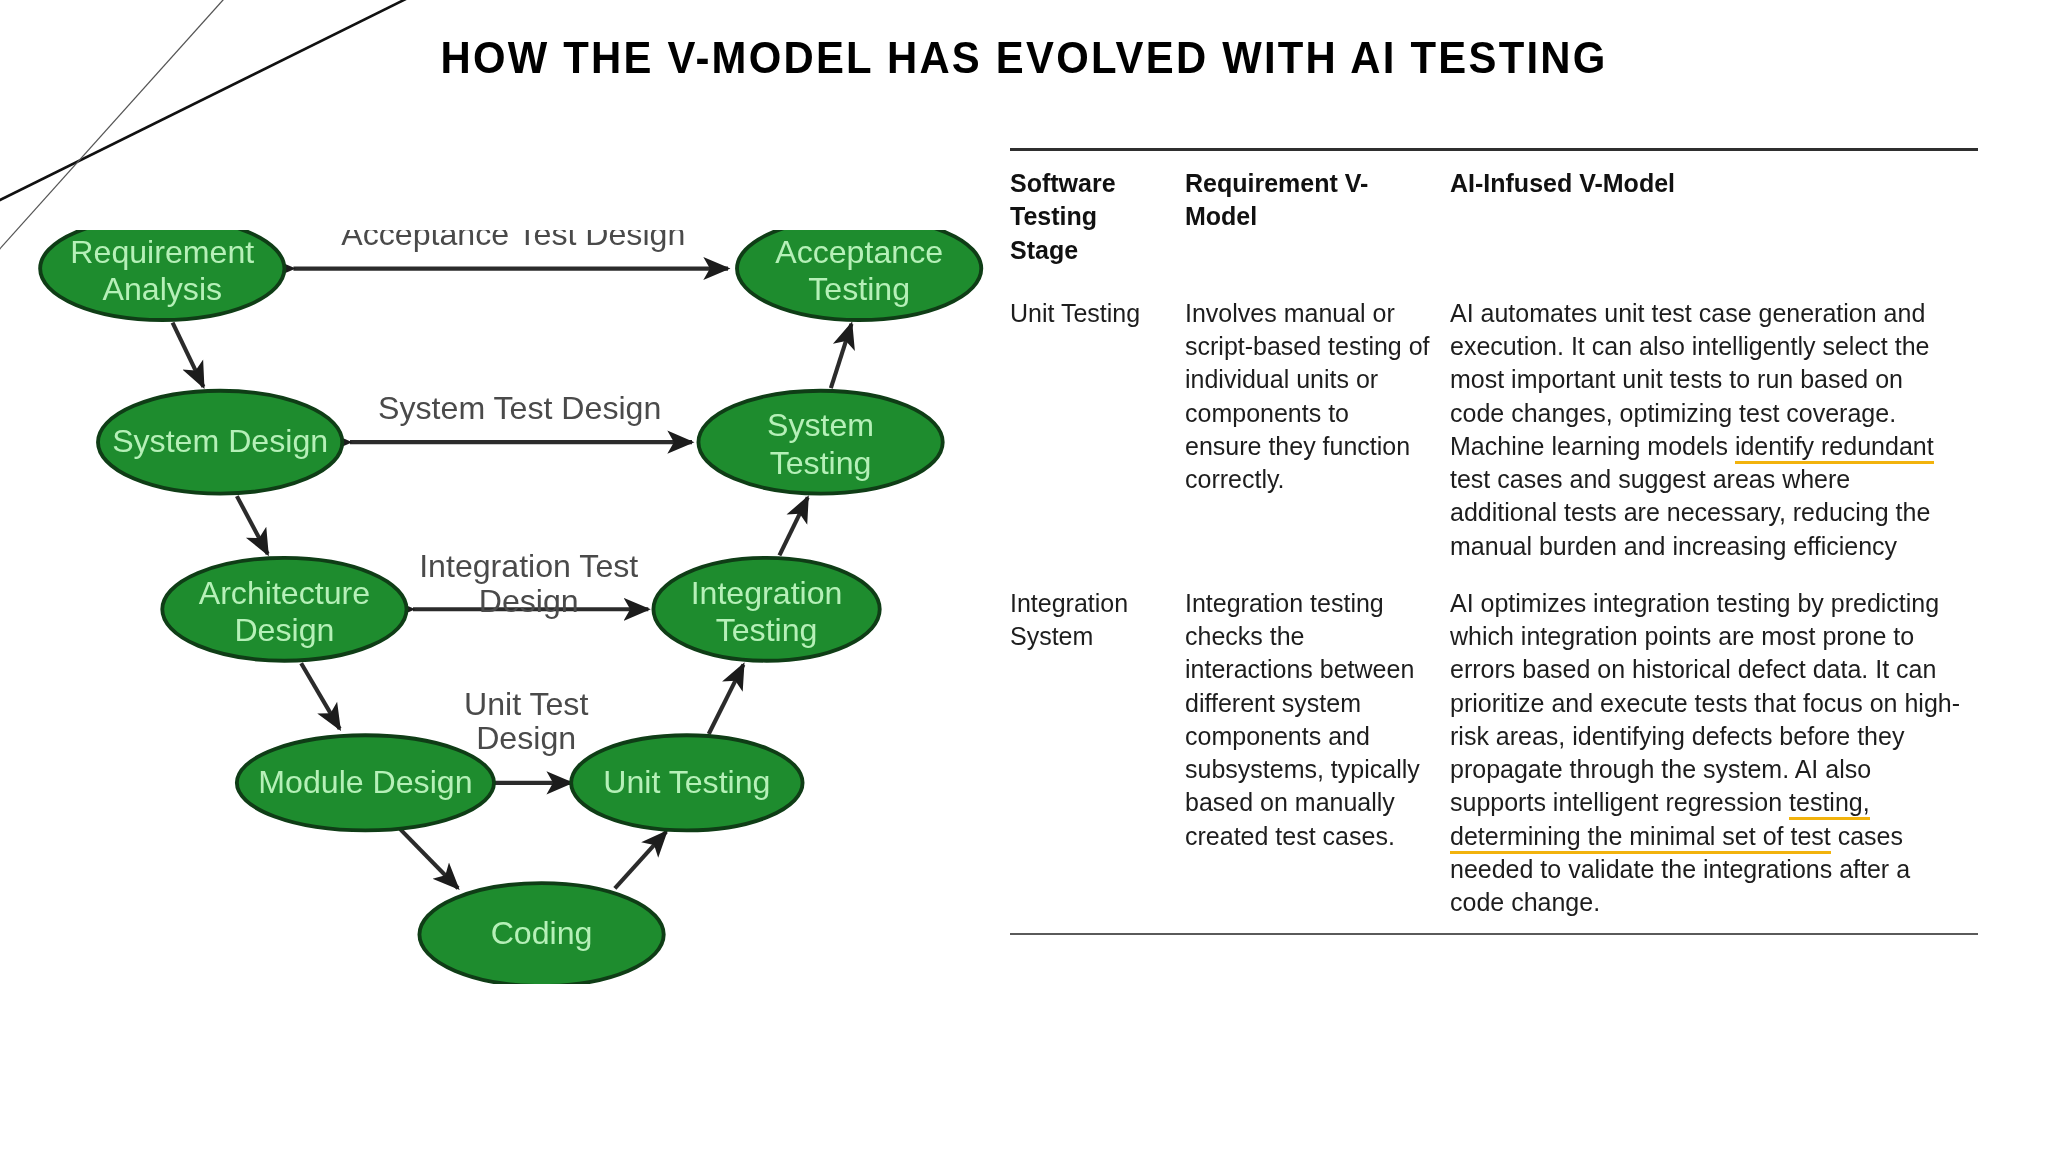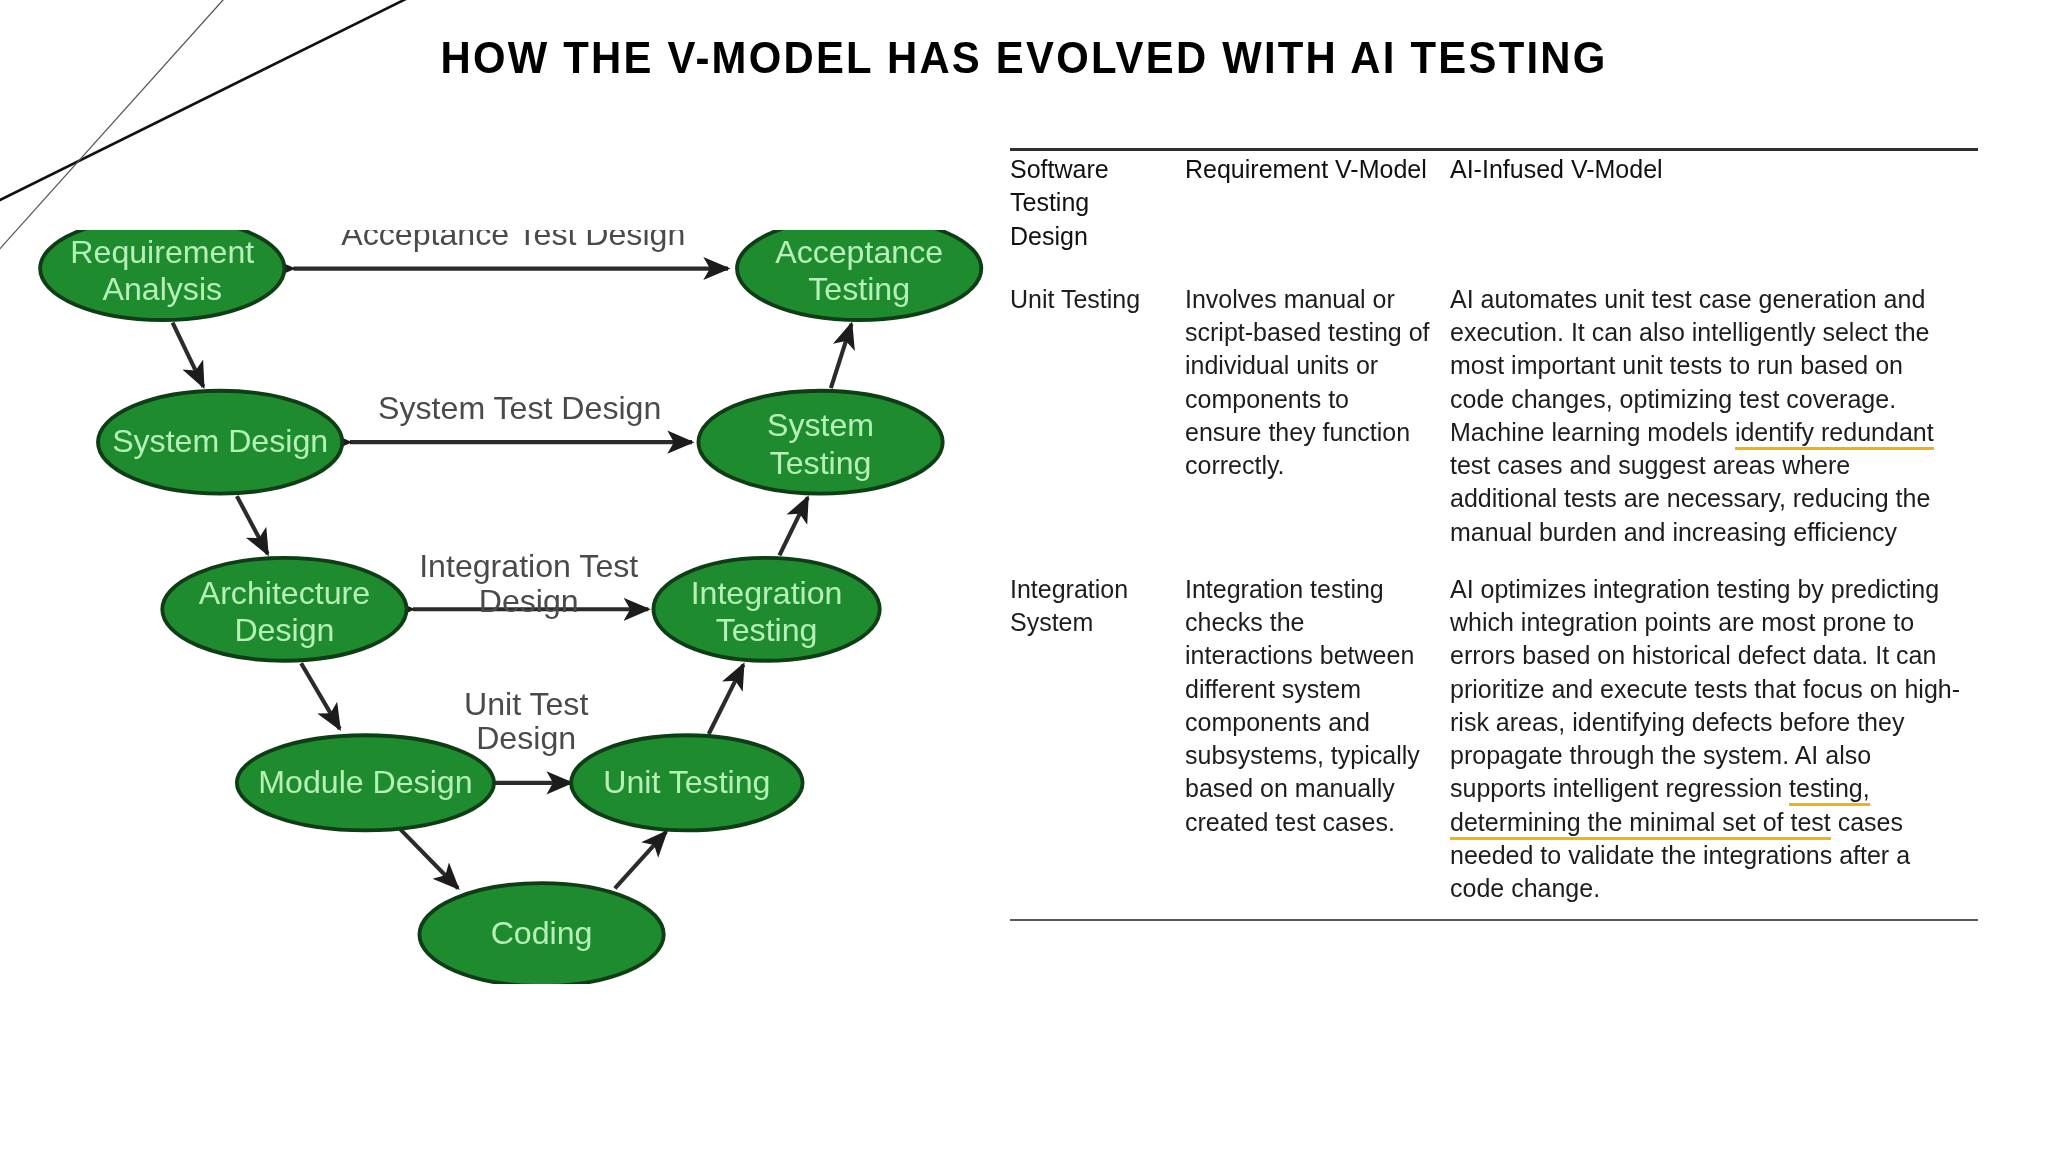--- a/index.html
+++ b/index.html
@@ -86,25 +86,25 @@
 
   table.cmp {
     width: 100%;
     border-collapse: collapse;
     table-layout: fixed;
   }
   table.cmp th {
     text-align: left;
     vertical-align: top;
     font-family: "Liberation Sans Narrow", "Liberation Sans", sans-serif;
-    font-weight: normal;
+    font-weight: bold;
     font-size: 25px;
     line-height: 1.33;
     color: #111111;
-    padding: 2px 14px 20px 0;
+    padding: 16px 14px 20px 0;
   }
   table.cmp td {
     text-align: left;
     vertical-align: top;
     font-family: "Liberation Sans Narrow", "Liberation Sans", sans-serif;
     font-weight: normal;
     font-size: 25px;
     line-height: 1.33;
     color: #1d1d1d;
     padding: 10px 18px 14px 0;
@@ -245,21 +245,21 @@
     <table class="cmp">
       <colgroup>
         <col class="col-stage">
         <col class="col-trad">
         <col class="col-ai">
       </colgroup>
       <thead>
         <tr>
           <th>
             <span>Software</span><br>
-            <span>Testing Design</span>
+            <span>Testing Stage</span>
           </th>
           <th>Requirement V-Model</th>
           <th>AI-Infused V-Model</th>
         </tr>
       </thead>
       <tbody>
         <tr>
           <td>Unit Testing</td>
           <td>Involves manual or script-based testing of individual units or components to ensure they function correctly.</td>
           <td><span>AI automates unit test case generation and execution. It can also intelligently select the most important unit tests to run based on code changes, optimizing test coverage. Machine learning models </span><span class="hl">identify redundant</span><span> test cases and suggest areas where additional tests are necessary, reducing the manual burden and increasing efficiency</span></td>

